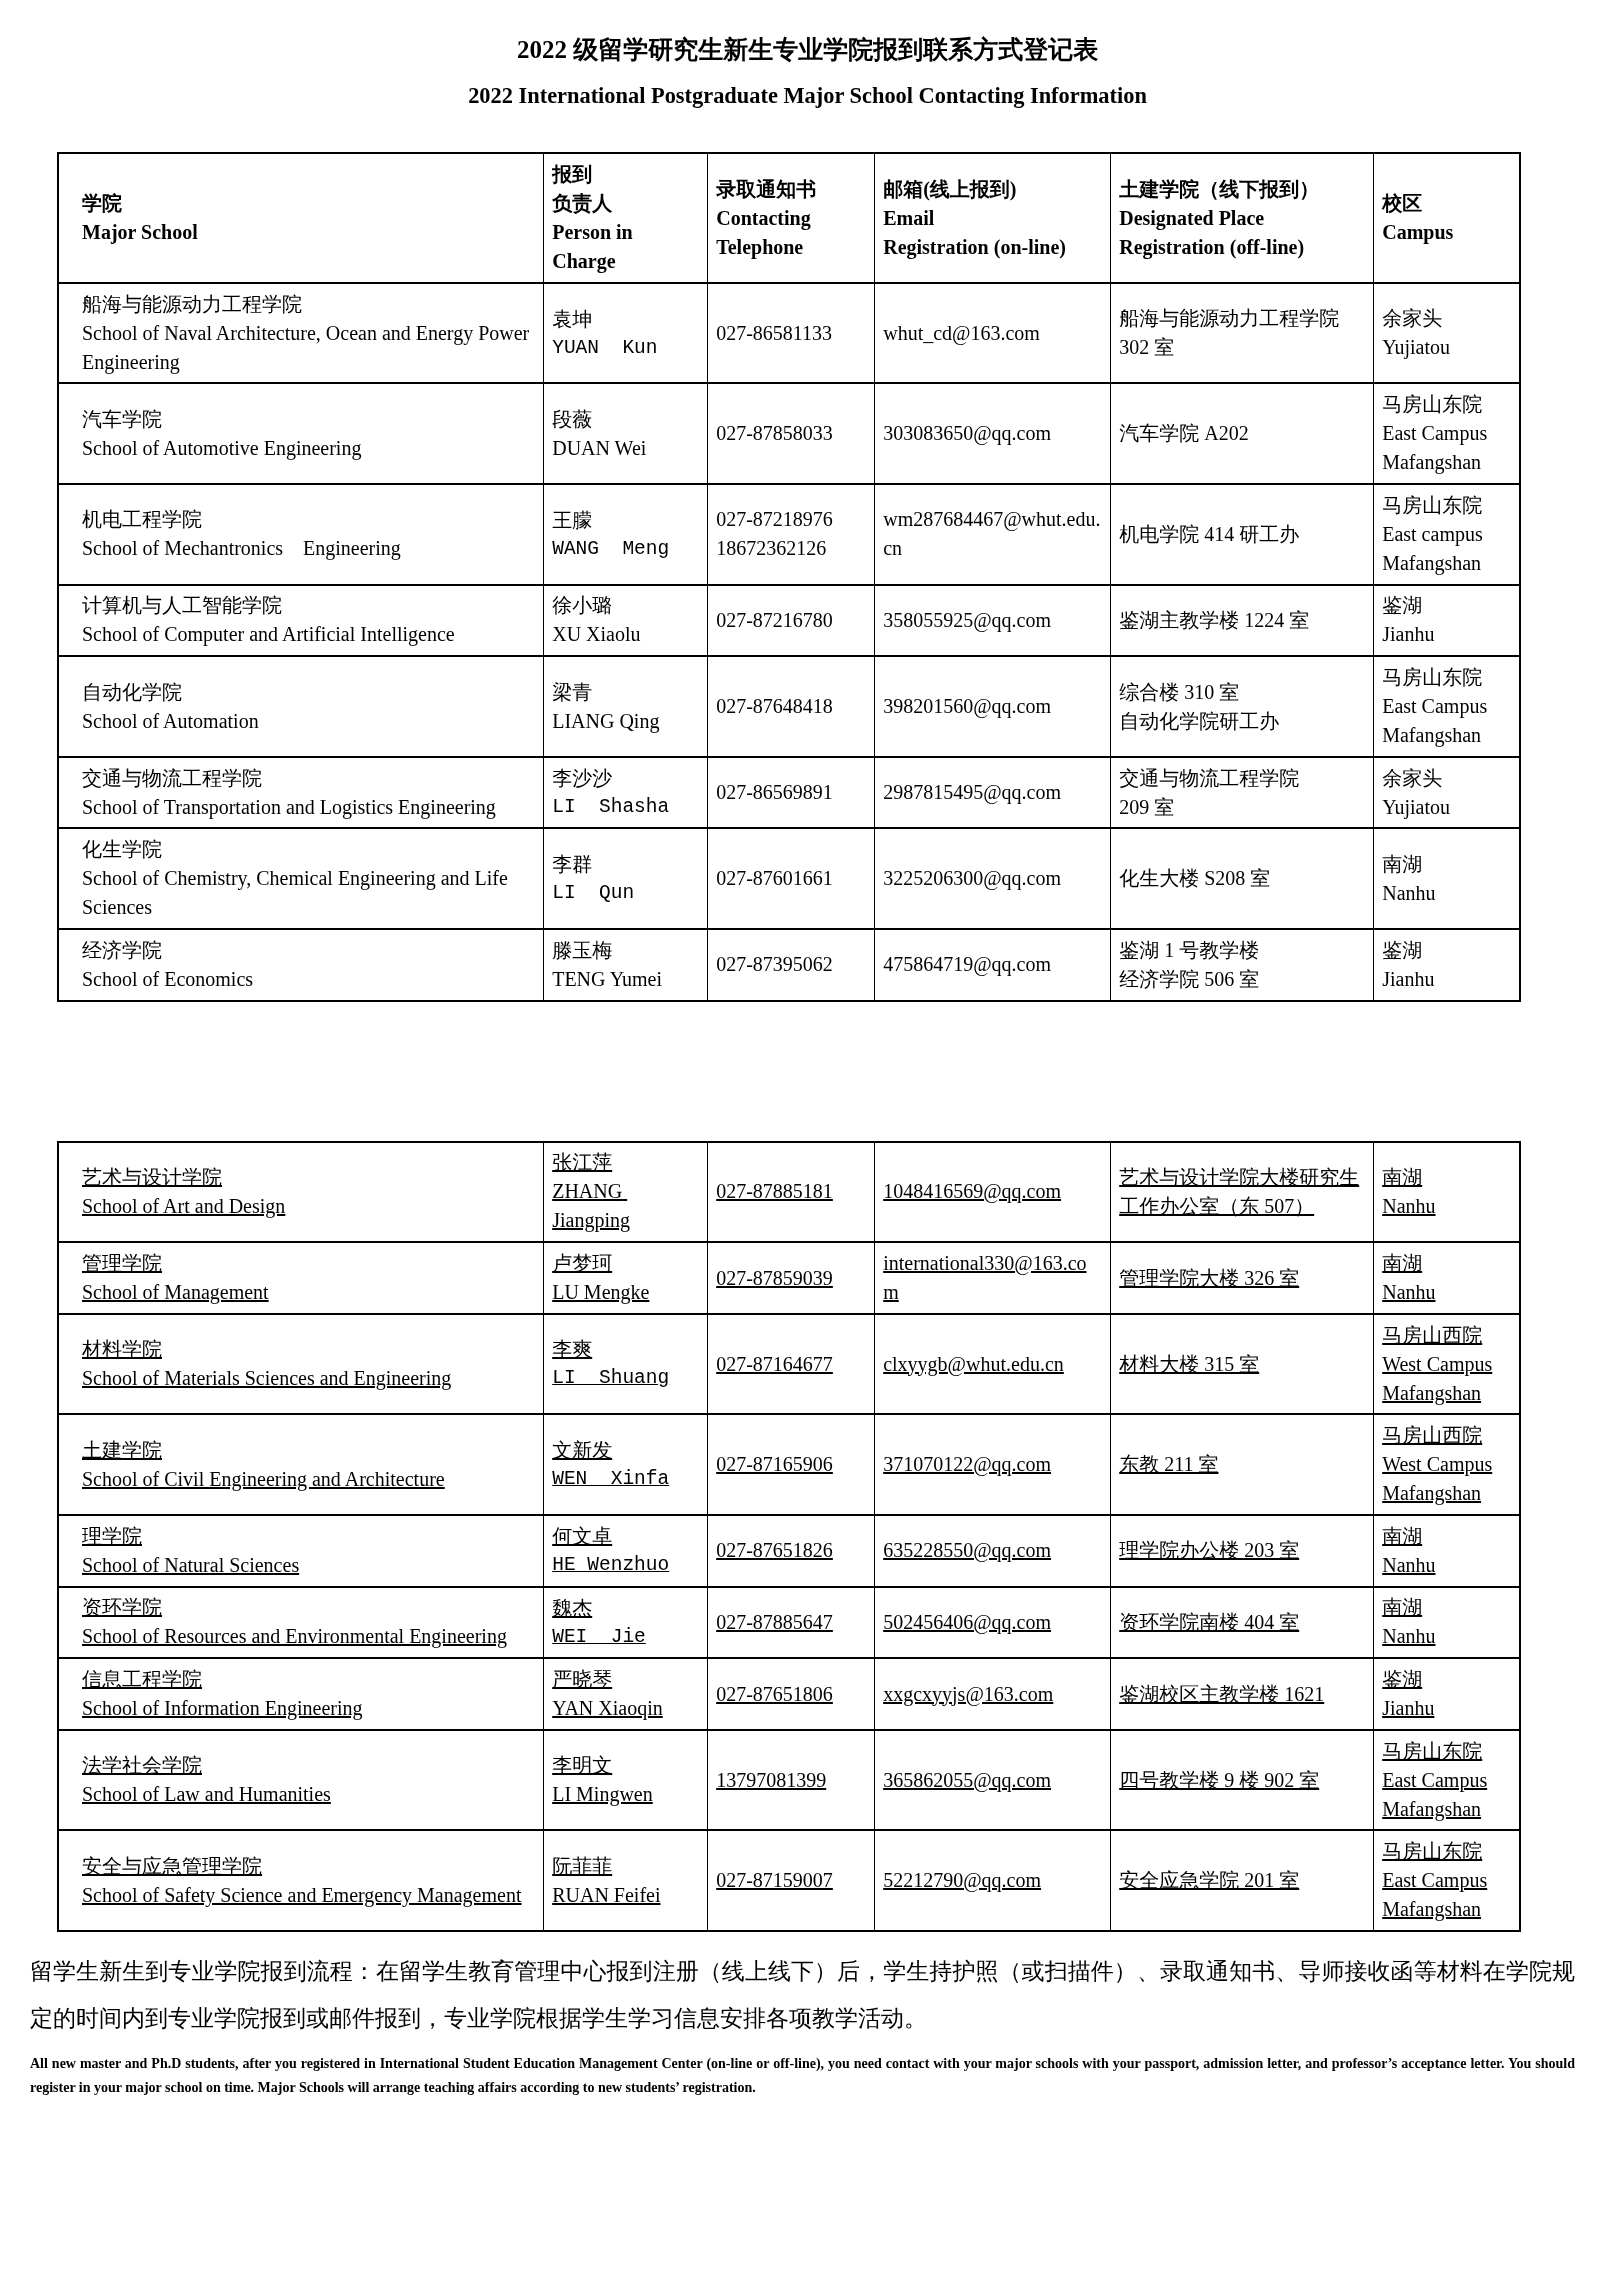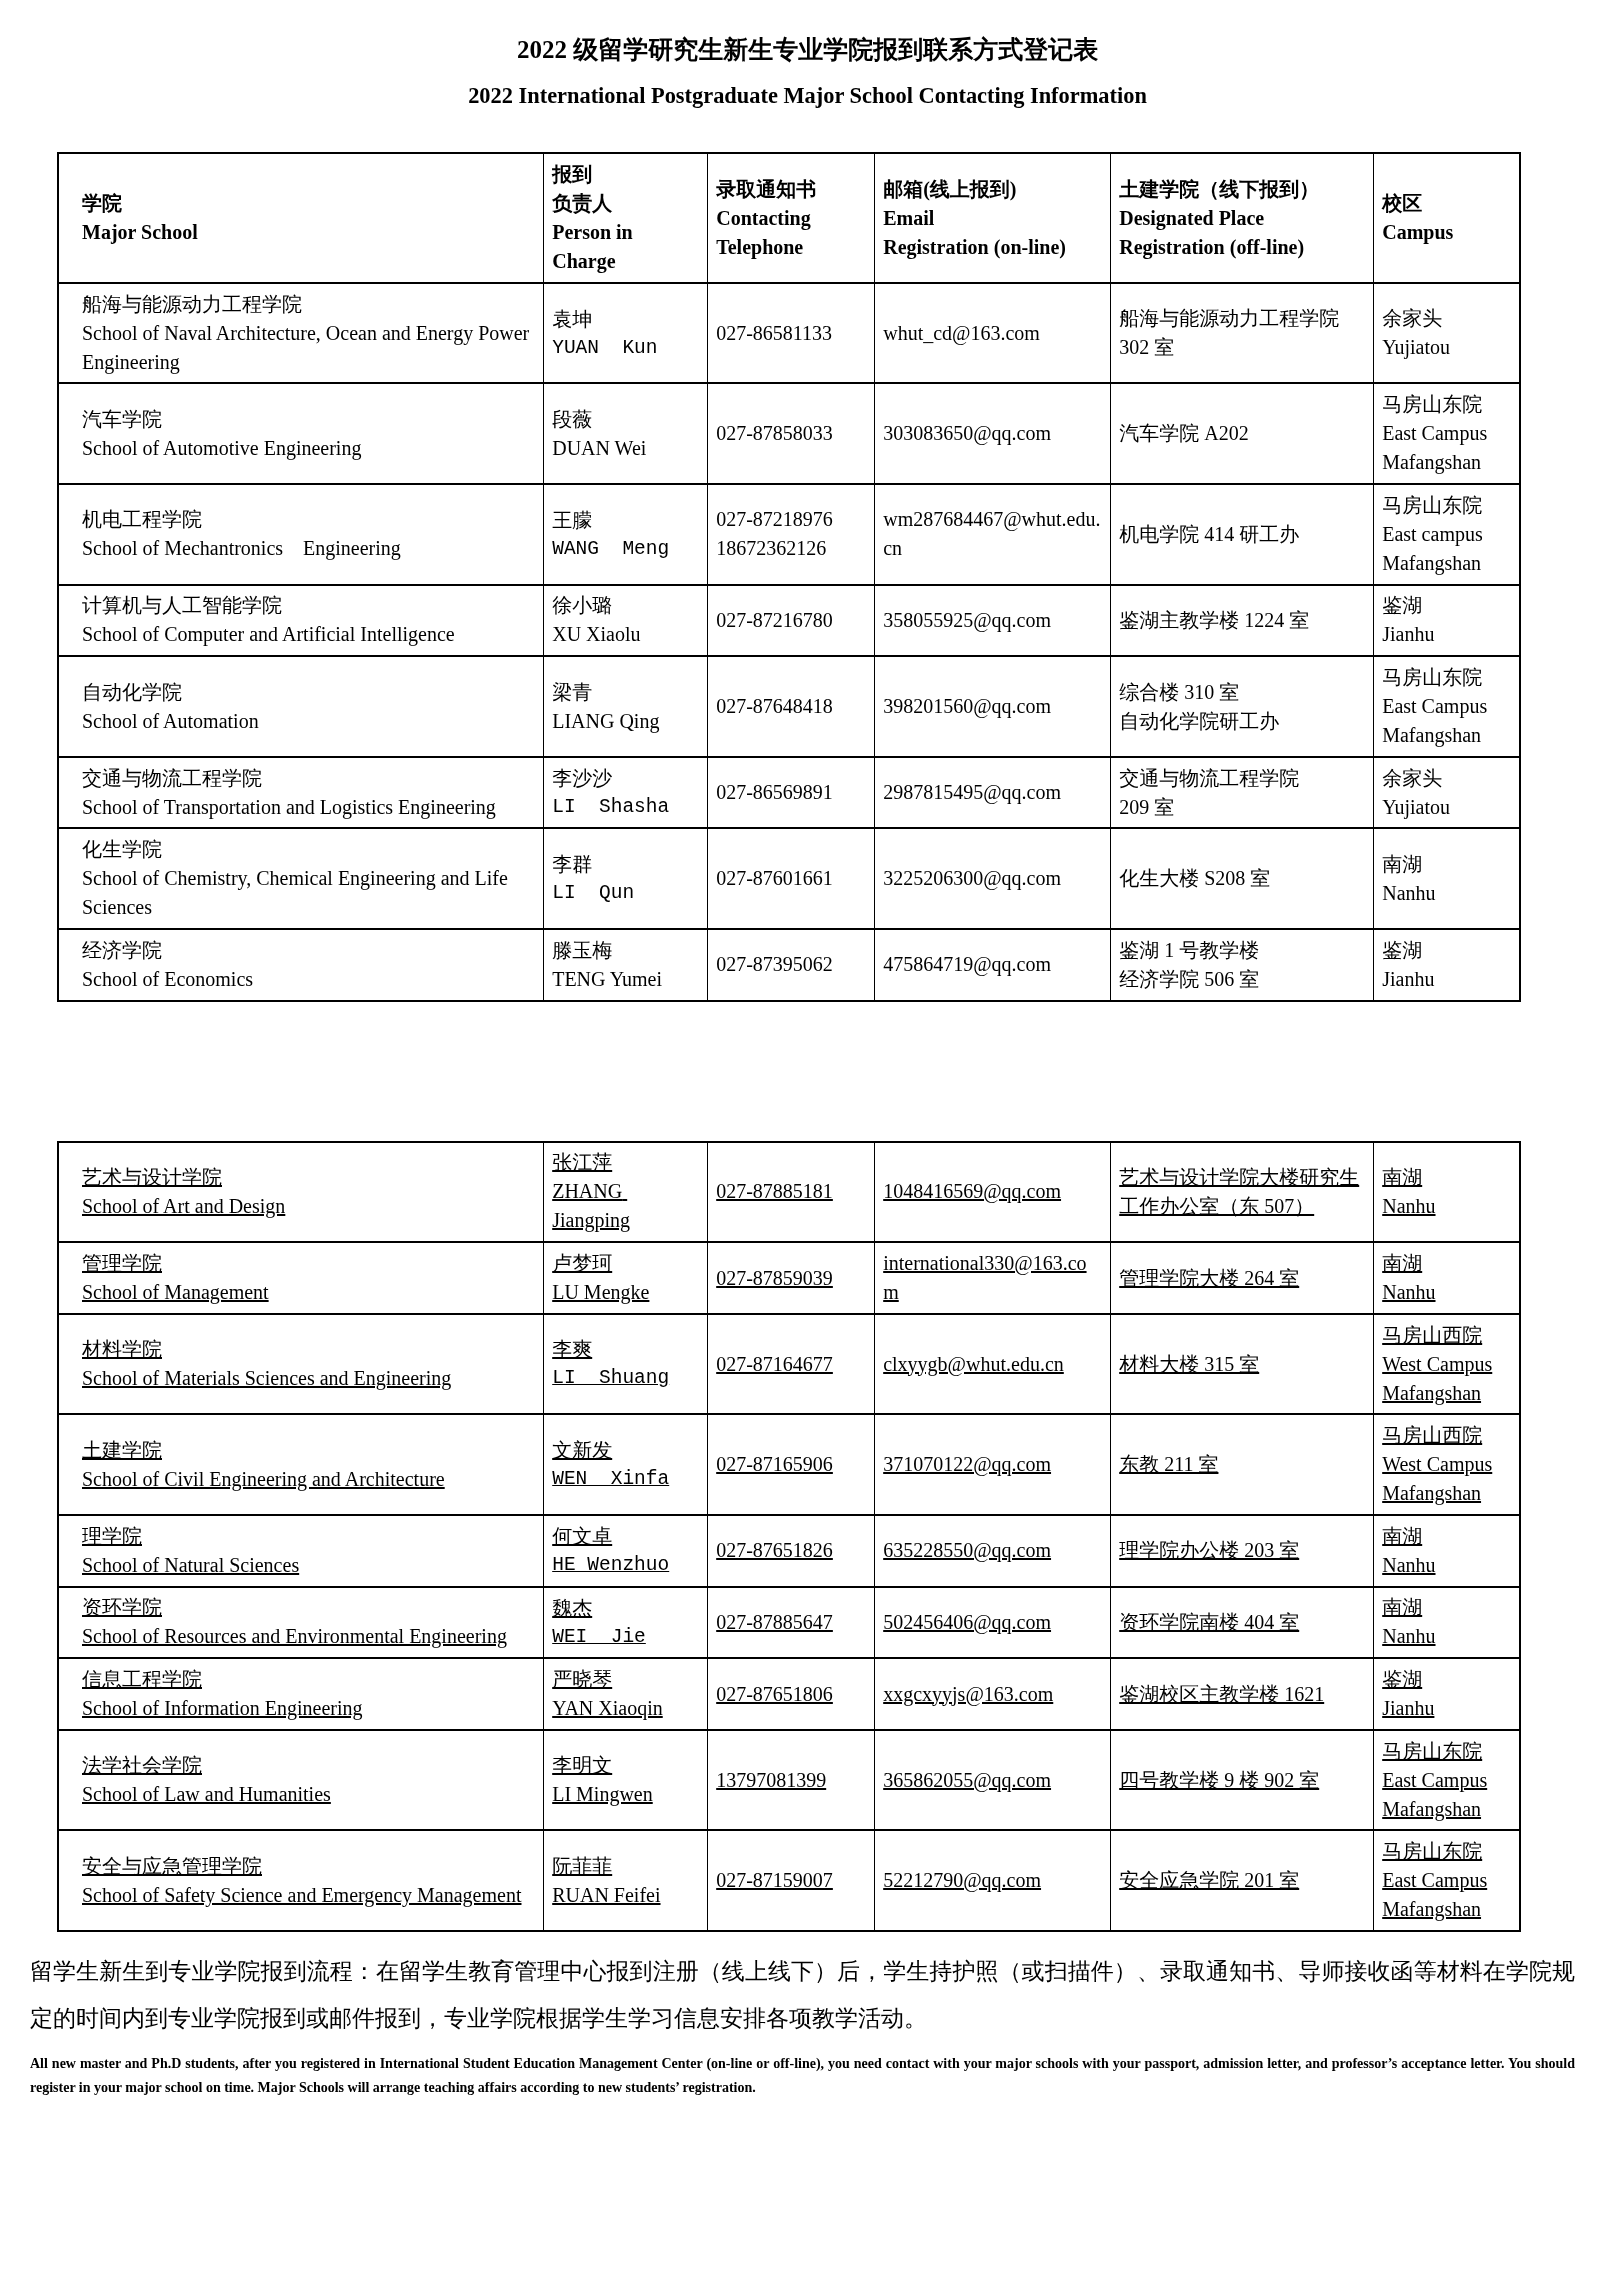--- a/index.html
+++ b/index.html
@@ -264,21 +264,21 @@
           <td class="school-cell">
             <div class="zh">管理学院</div>
             <div class="en">School of Management</div>
           </td>
           <td class="person-cell">
             <div class="zh">卢梦珂</div>
             <div class="en">LU Mengke</div>
           </td>
           <td class="phone-cell">027-87859039</td>
           <td class="email-cell">international330@163.com</td>
-          <td class="place-cell">管理学院大楼 264 室</td>
+          <td class="place-cell">管理学院大楼 326 室</td>
           <td class="campus-cell">
             <div class="zh">南湖</div>
             <div class="en">Nanhu</div>
           </td>
         </tr>
         <tr>
           <td class="school-cell">
             <div class="zh">材料学院</div>
             <div class="en">School of Materials Sciences and Engineering</div>
           </td>

